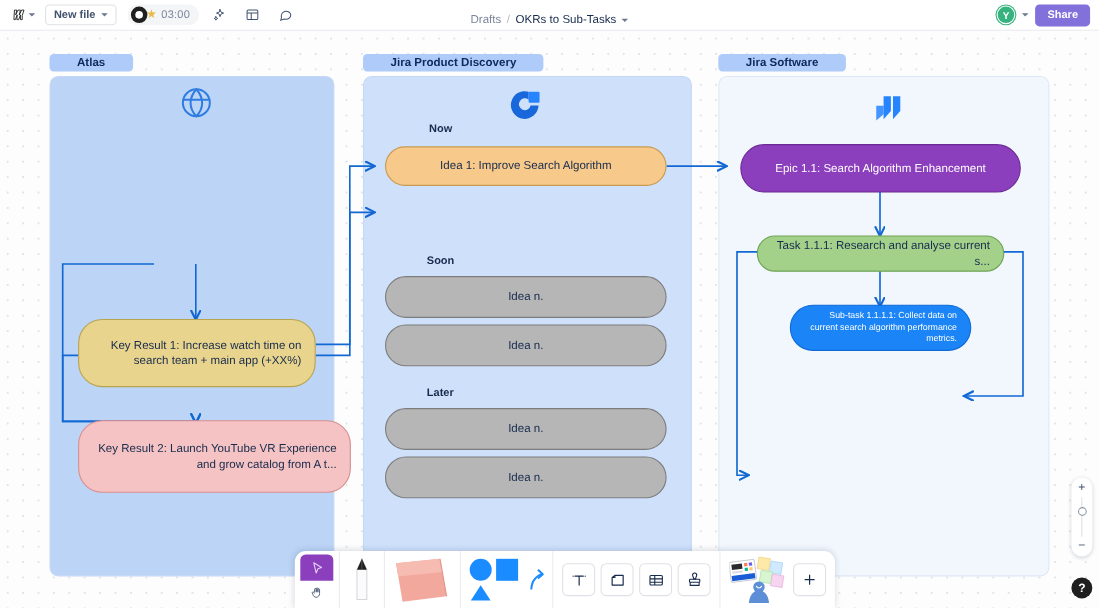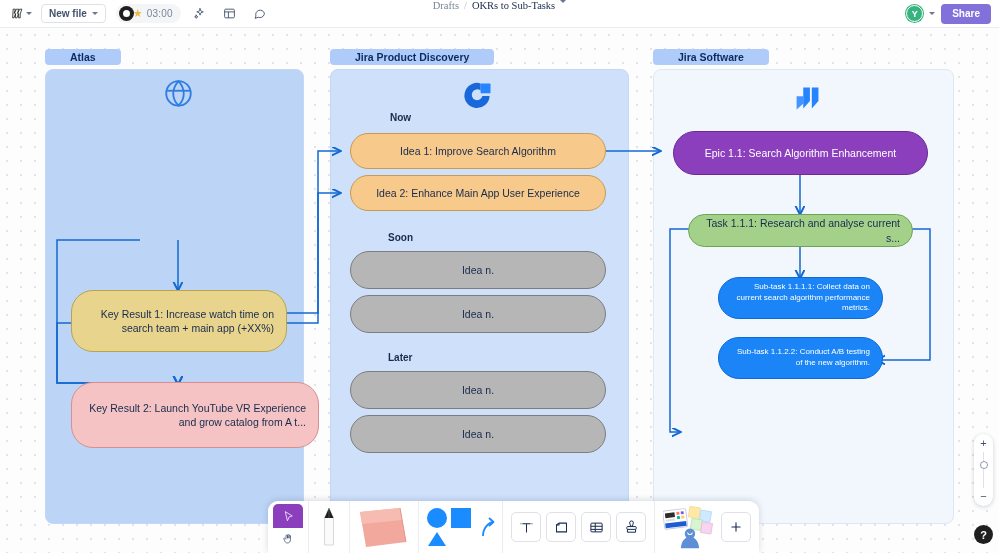--- a/index.html
+++ b/index.html
@@ -31,21 +31,21 @@
     border-radius:11px; padding:2px 8px 2px 3px; margin-left:4px; cursor:pointer;
   }
   .timer-dot{ width:15px;height:15px;border-radius:50%;background:#1f1f1f;position:relative; }
   .timer-dot:after{content:"";position:absolute;left:4px;top:4px;width:7px;height:7px;border-radius:50%;background:#fff;}
   .timer-star{ color:#e9b949; font-size:11px; line-height:1; margin-left:-5px;}
   .timer-txt{ font-size:10px; color:#7a869a; font-weight:500; letter-spacing:.2px;}
   .ticon{ width:22px;height:22px;display:flex;align-items:center;justify-content:center;border-radius:3px;cursor:pointer;color:#42526e; margin-left:2px;}
 
   .tb-center{
     position:absolute; left:0; right:0; top:0; height:36px;
-    display:flex; align-items:flex-start; justify-content:center; gap:5px; pointer-events:none;font-family:Liberation Serif, serif;
+    display:flex; align-items:center; justify-content:center; gap:5px; pointer-events:none;
   }
   .crumb-root{ font-size:10.5px; color:#7a869a; pointer-events:auto; cursor:pointer;}
   .crumb-sep{ font-size:10.5px; color:#b3bac5;}
   .crumb-cur{ font-size:10.5px; color:#172b4d; pointer-events:auto; cursor:pointer;}
   .crumb-chev{ pointer-events:auto; cursor:pointer; }
 
   .tb-right{ margin-left:auto; display:flex; align-items:center; gap:6px; padding-right:8px;}
   .avatar{
     width:17px;height:17px;border-radius:50%;background:#36b37e;color:#fff;
     font-size:9px;font-weight:700;display:flex;align-items:center;justify-content:center;
@@ -248,21 +248,20 @@
       <path d="M24 6 A14 14 0 1 0 34 20 L26 20 A6 6 0 1 1 24 14 Z" fill="#1868db"></path>
       <rect x="24" y="6" width="11" height="11" rx="1" fill="#2684ff"></rect>
     </svg>
   </div>
 
   <div class="col-head" style="left:362px; top:84px;">Now</div>
   <div class="col-head it" style="left:360px; top:204px;">Soon</div>
   <div class="col-head it" style="left:360px; top:324px;">Later</div>
 
   <div class="node idea-now" style="left:350px; top:105px; width:256px; height:36px;">Idea 1: Improve Search Algorithm</div>
-  <div class="node idea-now" style="left:350px; top:147px; width:256px; height:36px;">Idea 2: Enhance Main App User Experience</div>
 
   <div class="node idea-grey" style="left:350px; top:223px; width:256px; height:38px;">Idea n.</div>
   <div class="node idea-grey" style="left:350px; top:267px; width:256px; height:38px;">Idea n.</div>
 
   <div class="node idea-grey" style="left:350px; top:343px; width:256px; height:38px;">Idea n.</div>
   <div class="node idea-grey" style="left:350px; top:387px; width:256px; height:38px;">Idea n.</div>
 
   <div class="logo" style="left:789px; top:52px;">
     <svg width="38" height="38" viewBox="0 0 40 40">
       <path d="M15 8 L22 8 L22 22 L15 30 Z" fill="#2684ff"></path>
@@ -270,21 +269,20 @@
       <path d="M8 17 L15 17 L15 25 L8 31 Z" fill="#2684ff" opacity=".85"></path>
     </svg>
   </div>
 
   <div class="node epic" style="left:673px; top:103px; width:255px; height:44px;">Epic 1.1: Search Algorithm Enhancement</div>
 
   <div class="node task" style="left:688px; top:186px; width:225px; height:33px;">Task 1.1.1: Research and analyse current s...</div>
 
   <div class="node subtask" style="left:718px; top:249px; width:165px; height:42px;">Sub-task 1.1.1.1: Collect data on current search algorithm performance metrics.</div>
 
-  <div class="node subtask" style="left:718px; top:309px; width:165px; height:42px;">Sub-task 1.1.2.2: Conduct A/B testing of the new algorithm.</div>
 
 
 </div>
 
 <div class="toolbar">
 
   <div class="tgroup">
     <div class="selcol">
       <div class="top">
         <svg width="13" height="13" viewBox="0 0 24 24" fill="none" stroke="#e5d4f7" stroke-width="1.8" stroke-linejoin="round">

